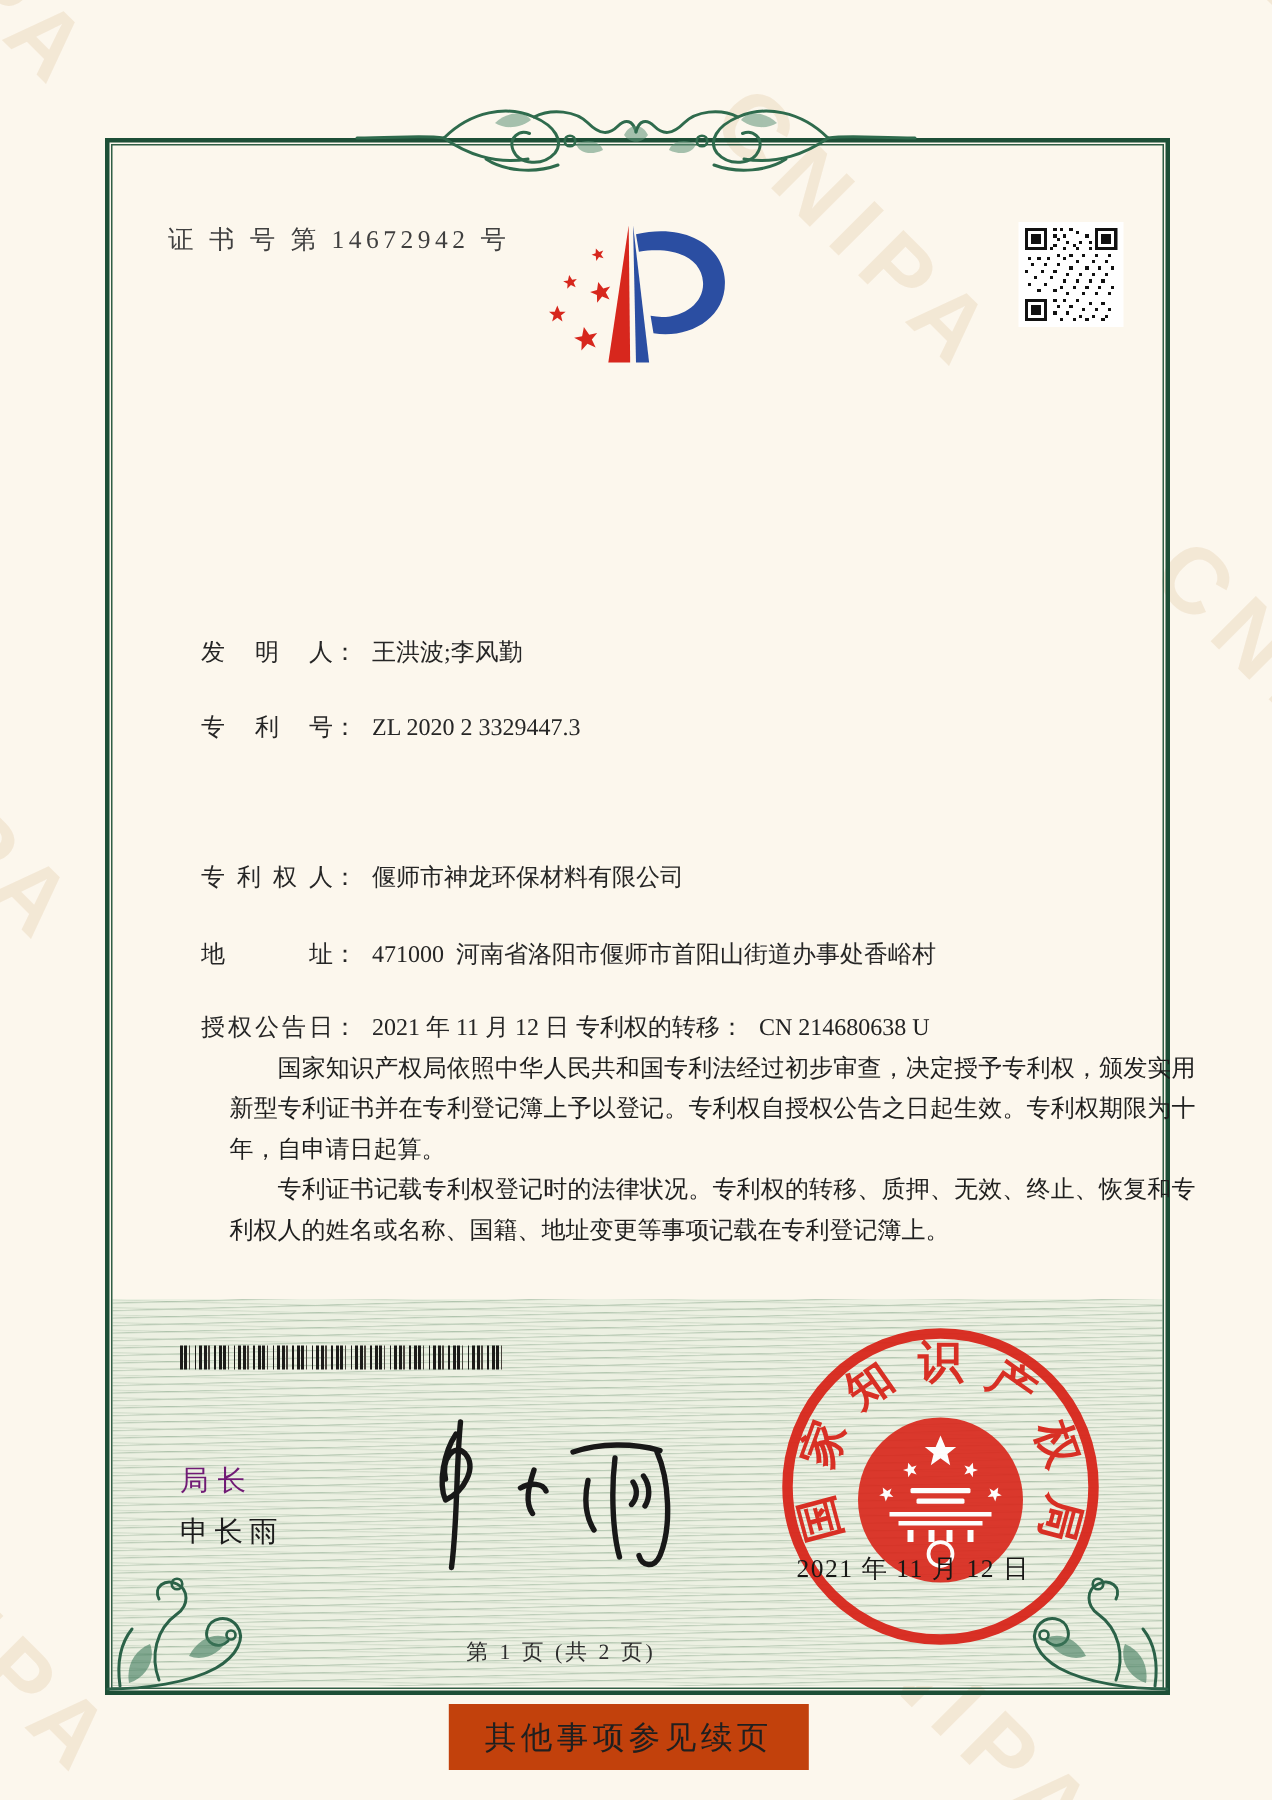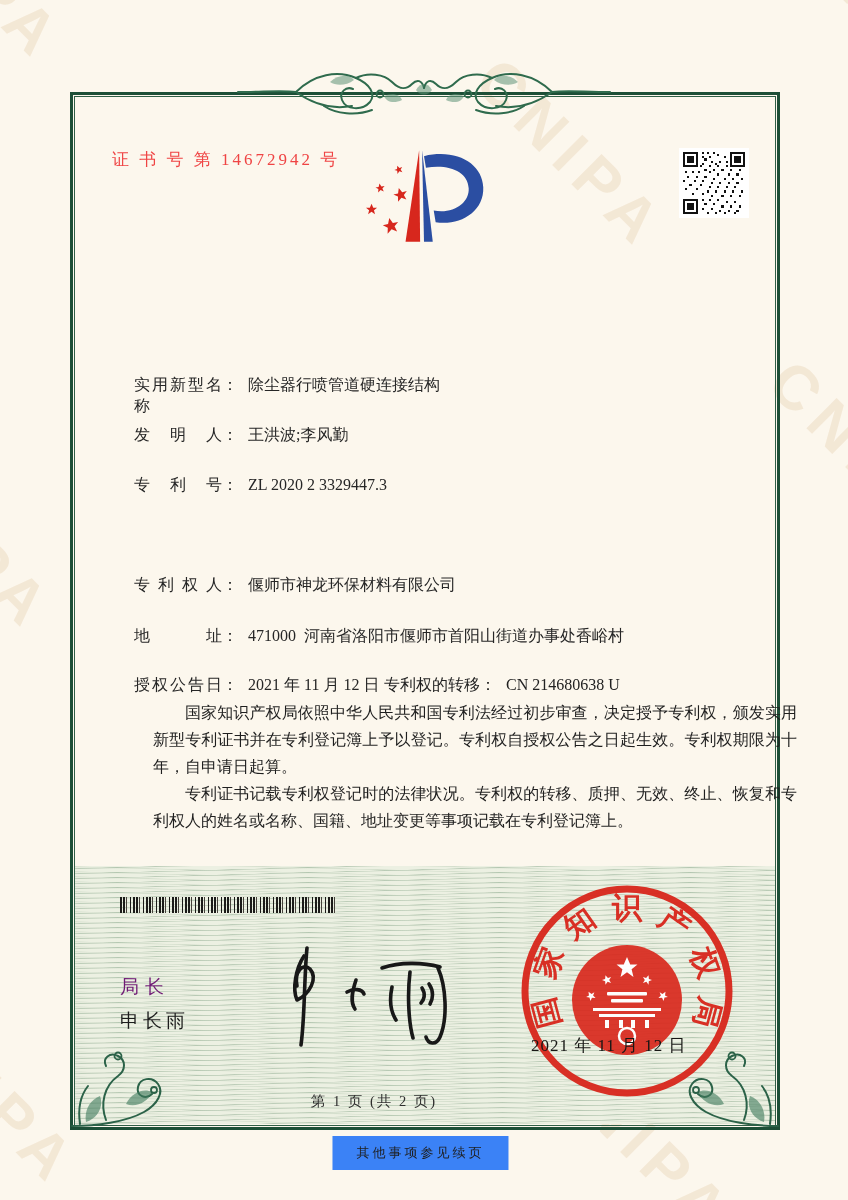--- a/index.html
+++ b/index.html
@@ -18,21 +18,21 @@
       repeating-linear-gradient(178.5deg, rgba(255,255,255,0) 0 2.2px, rgba(122,156,126,.42) 2.6px, rgba(255,255,255,0) 3.6px, rgba(255,255,255,0) 5px),
       repeating-linear-gradient(181.5deg, rgba(255,255,255,0) 0 3.4px, rgba(140,170,140,.25) 3.9px, rgba(255,255,255,0) 5px);}
 
   
   .frame{position:absolute;left:70px;top:92px;width:710px;height:1038px;box-sizing:border-box;
          border:3px solid #1d4f37;z-index:2;pointer-events:none;}
   .frame-inner{position:absolute;left:1px;top:1px;right:1px;bottom:1px;border:1px solid #2f5e45;}
 
   .deco{position:absolute;z-index:3;pointer-events:none;}
 
-  .cert-no{position:absolute;left:112px;top:148px;z-index:3;font-size:17px;letter-spacing:3px;color:#ef4444;}
+  .cert-no{position:absolute;left:112px;top:148px;z-index:3;font-size:17px;letter-spacing:3px;color:#404040;}
   .logo{position:absolute;left:356px;top:140px;z-index:3;}
   .qr-box{position:absolute;left:679px;top:148px;width:70px;height:70px;background:#fff;z-index:3;
           display:flex;align-items:center;justify-content:center;}
   .title{position:absolute;left:0;top:256px;width:848px;text-align:center;z-index:3;
          font-size:42px;font-weight:bold;letter-spacing:12px;color:#141414;}
 
   .row{position:absolute;left:118px;width:648px;z-index:3;font-size:16px;color:#262626;white-space:pre-wrap;}
   .lbl{display:inline-block;width:88px;text-align:justify;text-align-last:justify;vertical-align:top;}
   .lbl2{display:inline-block;width:96px;text-align:justify;text-align-last:justify;vertical-align:top;}
   .colon{margin-right:10px;}
@@ -49,21 +49,21 @@
   .director-title{position:absolute;left:120px;top:974px;z-index:3;font-size:19px;letter-spacing:6px;color:#701a75;}
   .director-name{position:absolute;left:120px;top:1008px;z-index:3;font-size:19px;letter-spacing:4px;color:#1c1c1c;}
   .signature{position:absolute;left:252px;top:942px;z-index:3;}
 
   .seal{position:absolute;left:512px;top:876px;z-index:3;opacity:.95;}
   .seal-date{position:absolute;left:531px;top:1034px;z-index:4;font-size:17px;letter-spacing:1px;color:#171715;white-space:pre-wrap;}
 
   .page-num{position:absolute;left:0;top:1092px;width:748px;text-align:center;z-index:3;
             font-size:14.5px;letter-spacing:2px;color:#2e2e2e;}
   .continuation{position:absolute;left:50%;transform:translateX(-52%);top:1136px;z-index:3;
-            background:#3b82f6;padding:8px 24px;font-size:13px;letter-spacing:3px;color:#1f1f1f;}
+            background:#c2410c;padding:8px 24px;font-size:21px;letter-spacing:3px;color:#1f1f1f;}
 </style>
 </head>
 <body>
 
 <div class="page">
 
   <div class="wm" style="left:-150px;top:-70px;">CNIPA</div>
   <div class="wm" style="left:760px;top:-30px;">CNIPA</div>
   <div class="wm" style="left:452px;top:118px;">CNIPA</div>
   <div class="wm" style="left:745px;top:420px;">CNIPA</div>
@@ -169,23 +169,20 @@
       <g fill="#111">
         <rect x="2" y="2" width="3" height="3"></rect>
           <rect x="24" y="2" width="3" height="3"></rect>
           <rect x="2" y="24" width="3" height="3"></rect>
       </g>
       <path fill="#111" d="M9 0h1v1h-1zM11 0h1v1h-1zM14 0h1v1h-1zM16 1h1v1h-1zM9 2h1v1h-1zM12 2h1v1h-1zM19 2h1v1h-1zM10 3h1v1h-1zM13 4h1v1h-1zM17 4h1v1h-1zM20 4h1v1h-1zM9 5h1v1h-1zM15 5h1v1h-1zM8 6h1v1h-1zM12 6h1v1h-1zM16 6h1v1h-1zM20 6h1v1h-1zM10 8h1v1h-1zM14 8h1v1h-1zM18 8h1v1h-1zM22 8h1v1h-1zM26 8h1v1h-1zM1 9h1v1h-1zM4 9h1v1h-1zM7 9h1v1h-1zM12 9h1v1h-1zM16 10h1v1h-1zM21 10h1v1h-1zM25 10h1v1h-1zM2 11h1v1h-1zM6 11h1v1h-1zM10 11h1v1h-1zM14 12h1v1h-1zM19 12h1v1h-1zM23 12h1v1h-1zM27 12h1v1h-1zM0 13h1v1h-1zM5 13h1v1h-1zM9 13h1v1h-1zM13 14h1v1h-1zM17 14h1v1h-1zM21 14h1v1h-1zM25 14h1v1h-1zM3 15h1v1h-1zM8 15h1v1h-1zM12 16h1v1h-1zM16 16h1v1h-1zM20 16h1v1h-1zM24 16h1v1h-1zM1 17h1v1h-1zM6 17h1v1h-1zM11 18h1v1h-1zM15 18h1v1h-1zM19 18h1v1h-1zM23 18h1v1h-1zM27 18h1v1h-1zM4 19h1v1h-1zM9 19h1v1h-1zM13 20h1v1h-1zM18 20h1v1h-1zM22 20h1v1h-1zM26 20h1v1h-1zM9 22h1v1h-1zM12 22h1v1h-1zM16 22h1v1h-1zM20 23h1v1h-1zM24 23h1v1h-1zM10 24h1v1h-1zM14 24h1v1h-1zM18 25h1v1h-1zM22 25h1v1h-1zM26 25h1v1h-1zM9 26h1v1h-1zM13 26h1v1h-1zM17 27h1v1h-1zM21 27h1v1h-1zM25 27h1v1h-1zM11 28h1v1h-1zM15 28h1v1h-1zM19 28h1v1h-1zM24 28h1v1h-1z"></path>
     </svg>
   </div>
 
 
-  <div class="row" style="top:357px;">
-    <span class="lbl">实用新型名称</span><span class="colon">：</span><span class="val">除尘器行喷管道硬连接结构</span>
-  </div>
   <div class="row" style="top:407px;">
     <span class="lbl">发明人</span><span class="colon">：</span><span class="val">王洪波;李风勤</span>
   </div>
   <div class="row" style="top:457px;">
     <span class="lbl">专利号</span><span class="colon">：</span><span class="val">ZL 2020 2 3329447.3</span>
   </div>
   <div class="row" style="top:557px;">
     <span class="lbl">专利权人</span><span class="colon">：</span><span class="val">偃师市神龙环保材料有限公司</span>
   </div>
   <div class="row" style="top:608px;">

